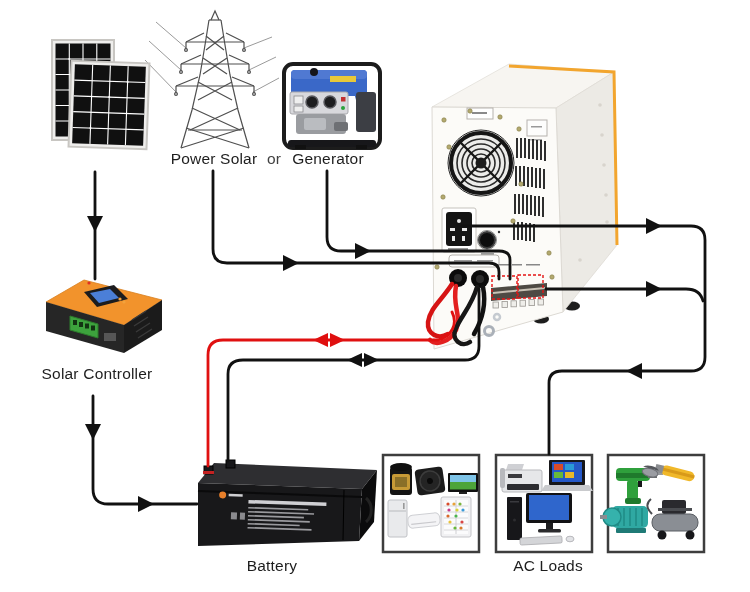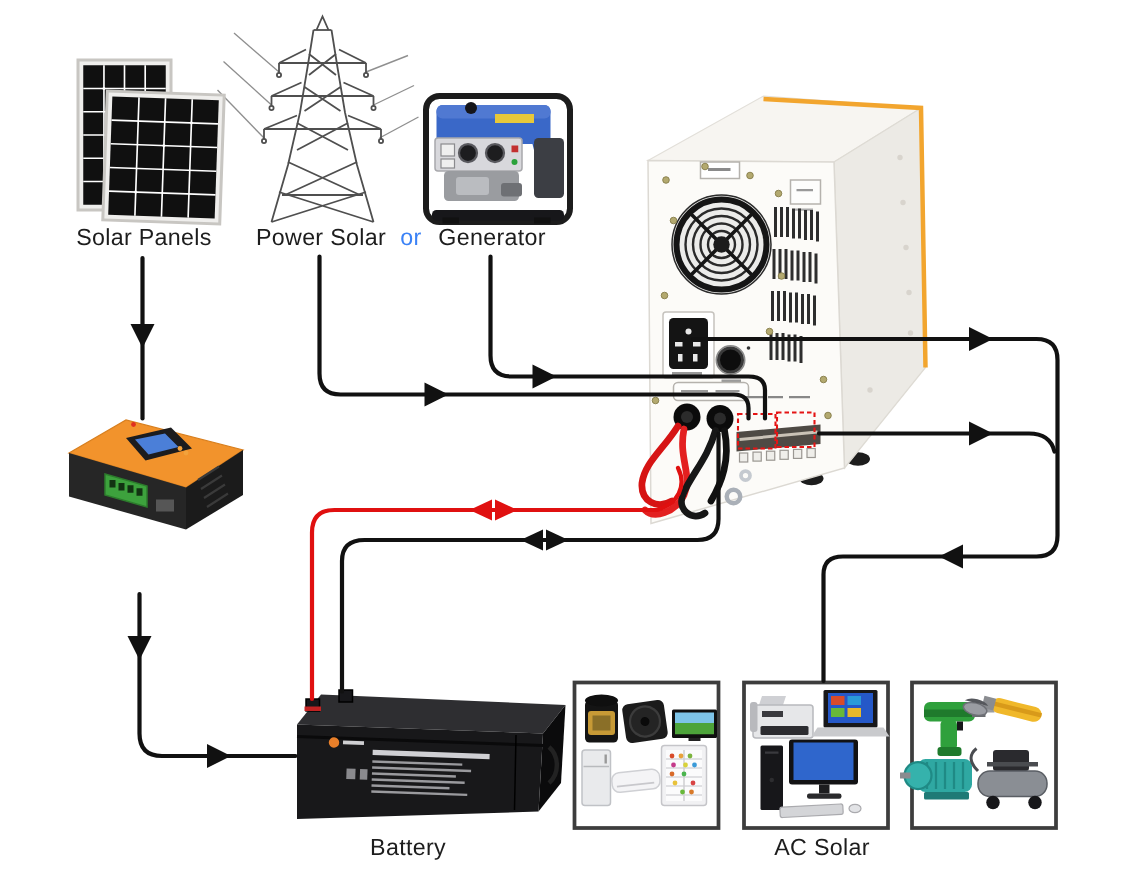--- a/index.html
+++ b/index.html
@@ -1,20 +1,20 @@
 <!DOCTYPE html>
 <html><head>
 <meta charset="utf-8">
 <style>
   html,body{margin:0;padding:0;background:#fff;}
   .stage{position:relative;width:750px;height:592px;background:#ffffff;overflow:hidden;
          font-family:"Liberation Sans",sans-serif;}
   .stage svg{position:absolute;left:0;top:0;}
   .lbl{position:absolute;font-size:15.5px;color:#1d1d1d;text-align:center;letter-spacing:.2px;}
-  .lbl.red{color:#3b82f6;}
+  .lbl.red{color:#404040;}
 </style>
 </head>
 <body>
 
 <div class="stage">
 
 <svg width="750" height="592" viewBox="0 0 750 592">
 
   <g stroke="#4f4f4f" stroke-width="1.2" fill="none">
 
@@ -405,19 +405,19 @@
     <path d="M479,289 V346 Q479,360 465,360 H243 Q228,360 228,374 V461" stroke="#111" stroke-width="2.8"></path>
     <polygon points="362,353 362,367 347,360" fill="#111"></polygon>
     <polygon points="364,353 364,367 379,360" fill="#111"></polygon>
 
     <path d="M452,312 C458,324 452,336 438,340 L223,340 Q208,340 208,355 V466" stroke="#e01010" stroke-width="2.8"></path>
     <polygon points="328,333 328,347 313,340" fill="#e01010"></polygon>
     <polygon points="330,333 330,347 345,340" fill="#e01010"></polygon>
   </g>
 </svg>
 
-  <div class="lbl" style="left:36px;top:150px;width:120px;">Solar Panels</div>
   <div class="lbl" style="left:167px;top:150px;width:94px;">Power Solar</div>
   <div class="lbl red" style="left:261px;top:150px;width:26px;">or</div>
   <div class="lbl" style="left:287px;top:150px;width:82px;">Generator</div>
+  <div class="lbl" style="left:32px;top:365px;width:130px;">Solar Controller</div>
   <div class="lbl" style="left:224px;top:557px;width:96px;">Battery</div>
-  <div class="lbl" style="left:498px;top:557px;width:100px;">AC Solar</div>
+  <div class="lbl" style="left:498px;top:557px;width:100px;">AC Loads</div>
 </div>
 
 </body></html>

